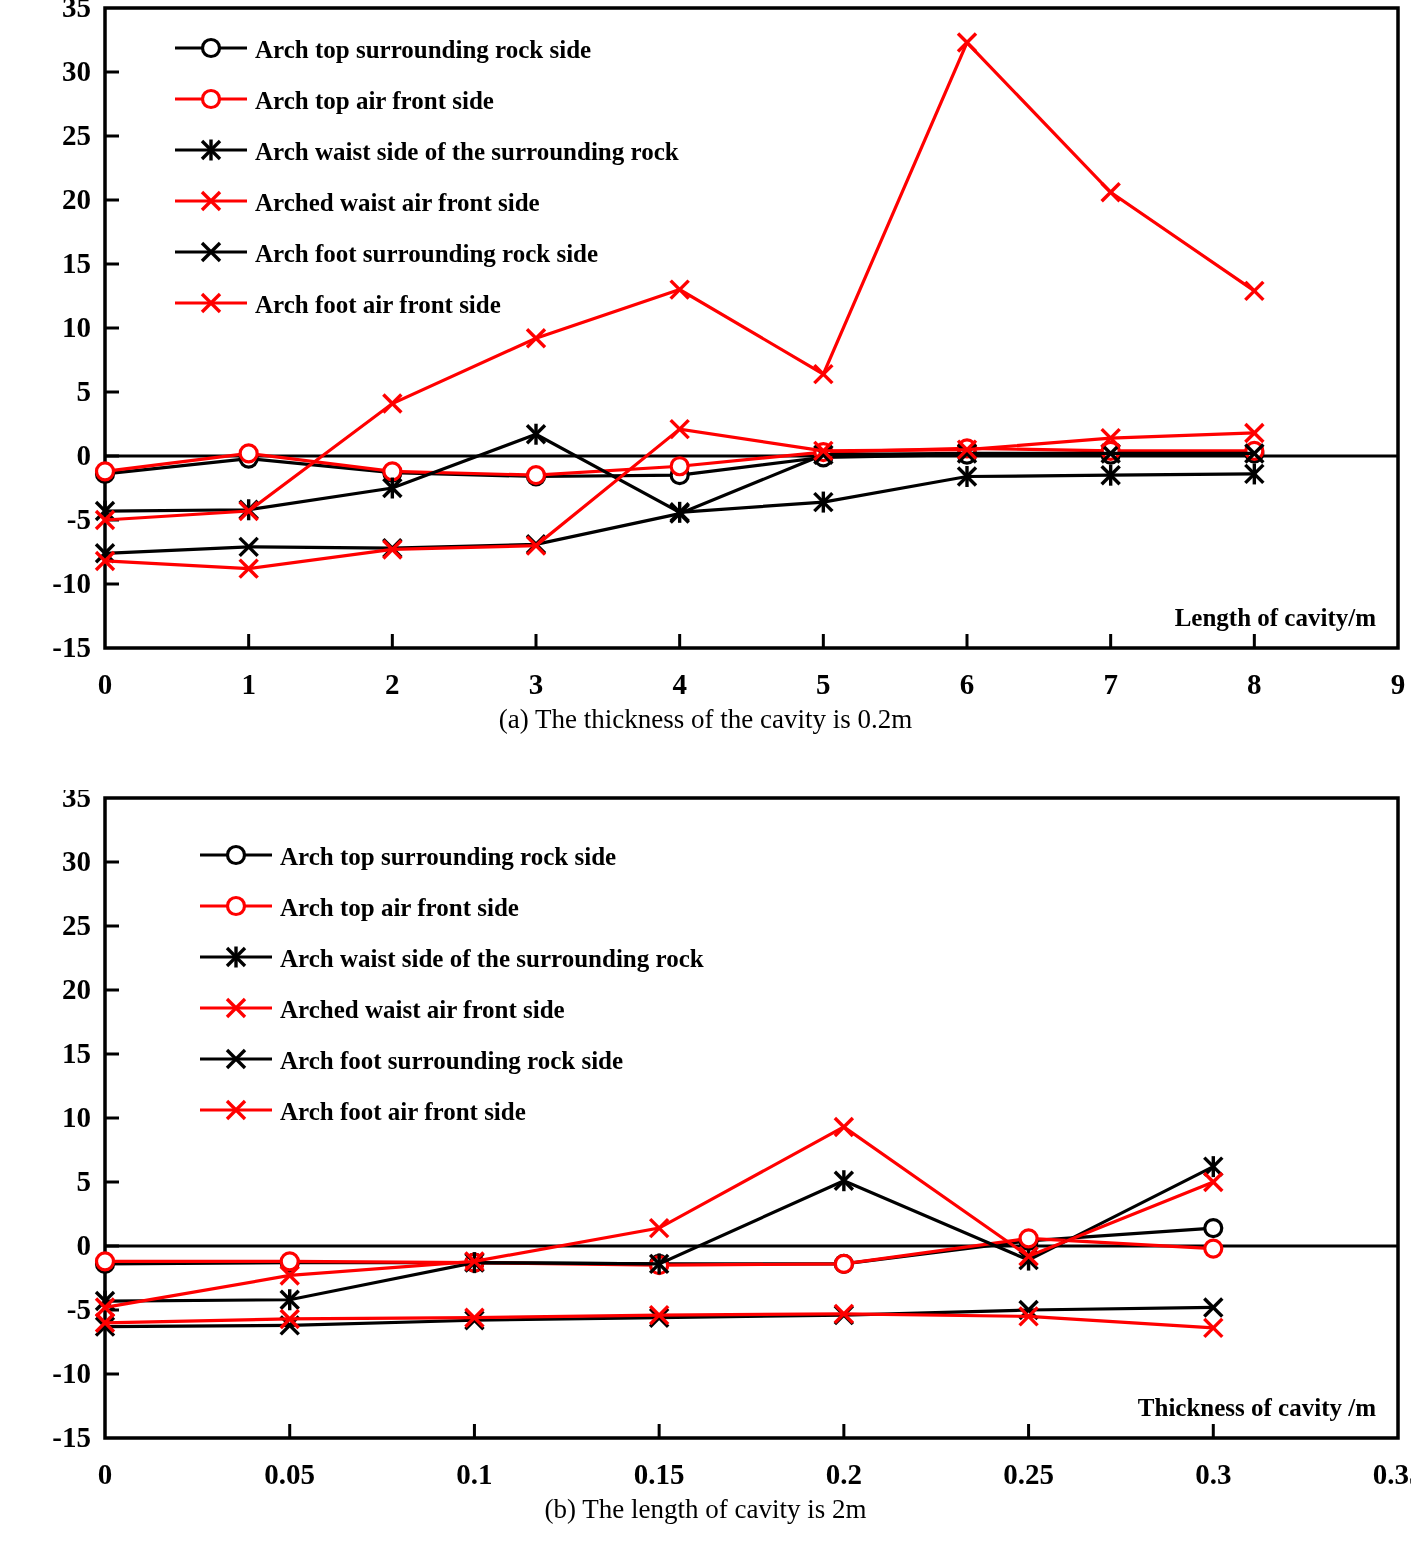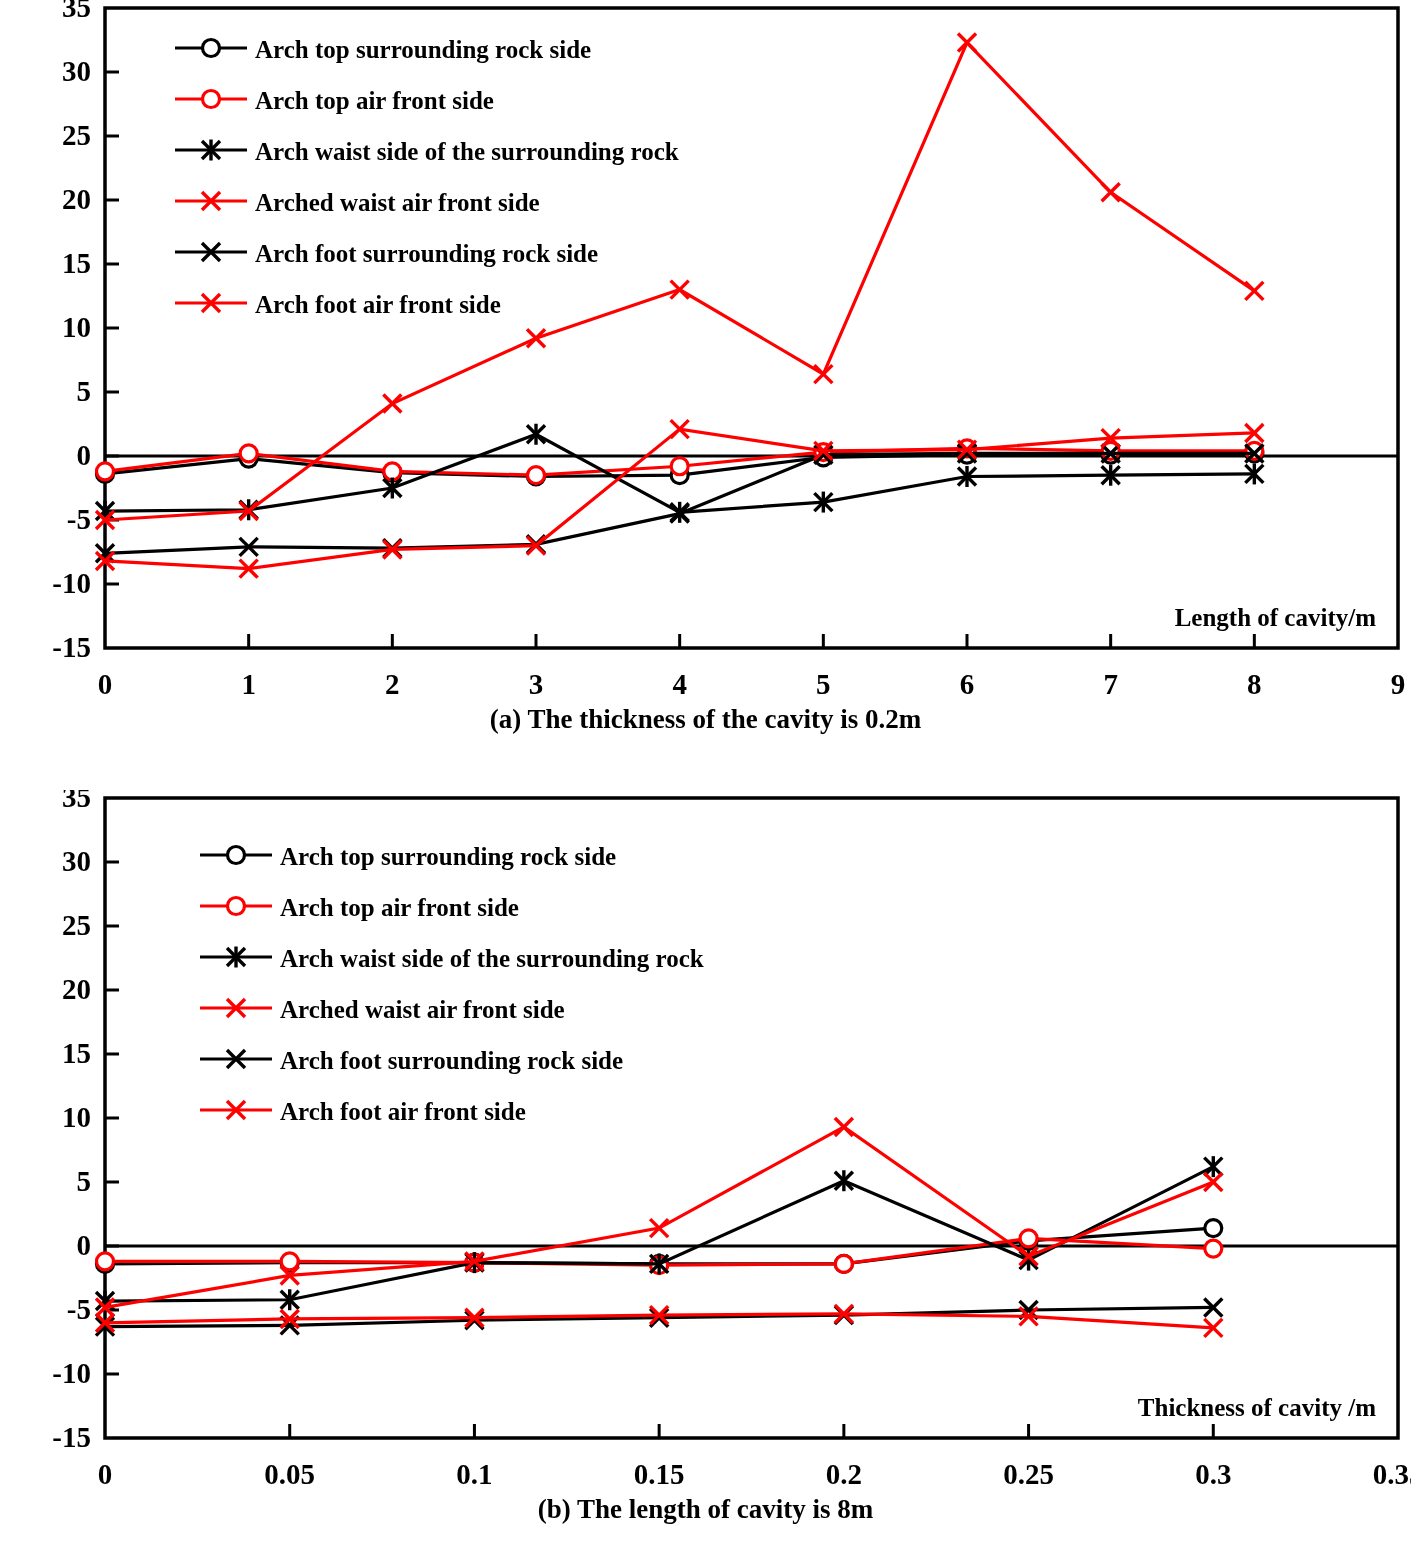--- a/index.html
+++ b/index.html
@@ -19,21 +19,20 @@
     font-family:"Liberation Serif",serif;
   }
   #fig-a .ylabel{left:-90px;top:330px;}
   #fig-b .ylabel{left:-90px;top:330px;}
 
   svg{display:block;}
   .caption{
     text-align:center;font-size:27px;
     font-family:"Liberation Serif",serif;
     margin-top:4px;
-    font-weight:bold;
   }
 </style>
 </head>
 <body>
 
 <div class="page">
 
   <div class="figure" id="fig-a">
     <div class="plot-wrap">
       <div class="ylabel">Axial force /KN</div>
@@ -526,16 +525,16 @@
             <text x="280" y="279" font-size="25" font-weight="bold" font-family="&quot;Liberation Serif&quot;, serif" fill="#000">Arch foot surrounding rock side</text>
             <line x1="200" y1="320" x2="272" y2="320" stroke="#ff0000" stroke-width="3.2"></line>
             <g>
               <line x1="227" y1="311" x2="245" y2="329" stroke="#ff0000" stroke-width="3.4"></line>
               <line x1="227" y1="329" x2="245" y2="311" stroke="#ff0000" stroke-width="3.4"></line>
             </g>
             <text x="280" y="330" font-size="25" font-weight="bold" font-family="&quot;Liberation Serif&quot;, serif" fill="#000">Arch foot air front side</text>
           </g>
         </svg>
     </div>
-    <div class="caption">(b) The length of cavity is 8m</div>
+    <div class="caption">(b) The length of cavity is 2m</div>
   </div>
 
 </div>
 
 </body></html>

